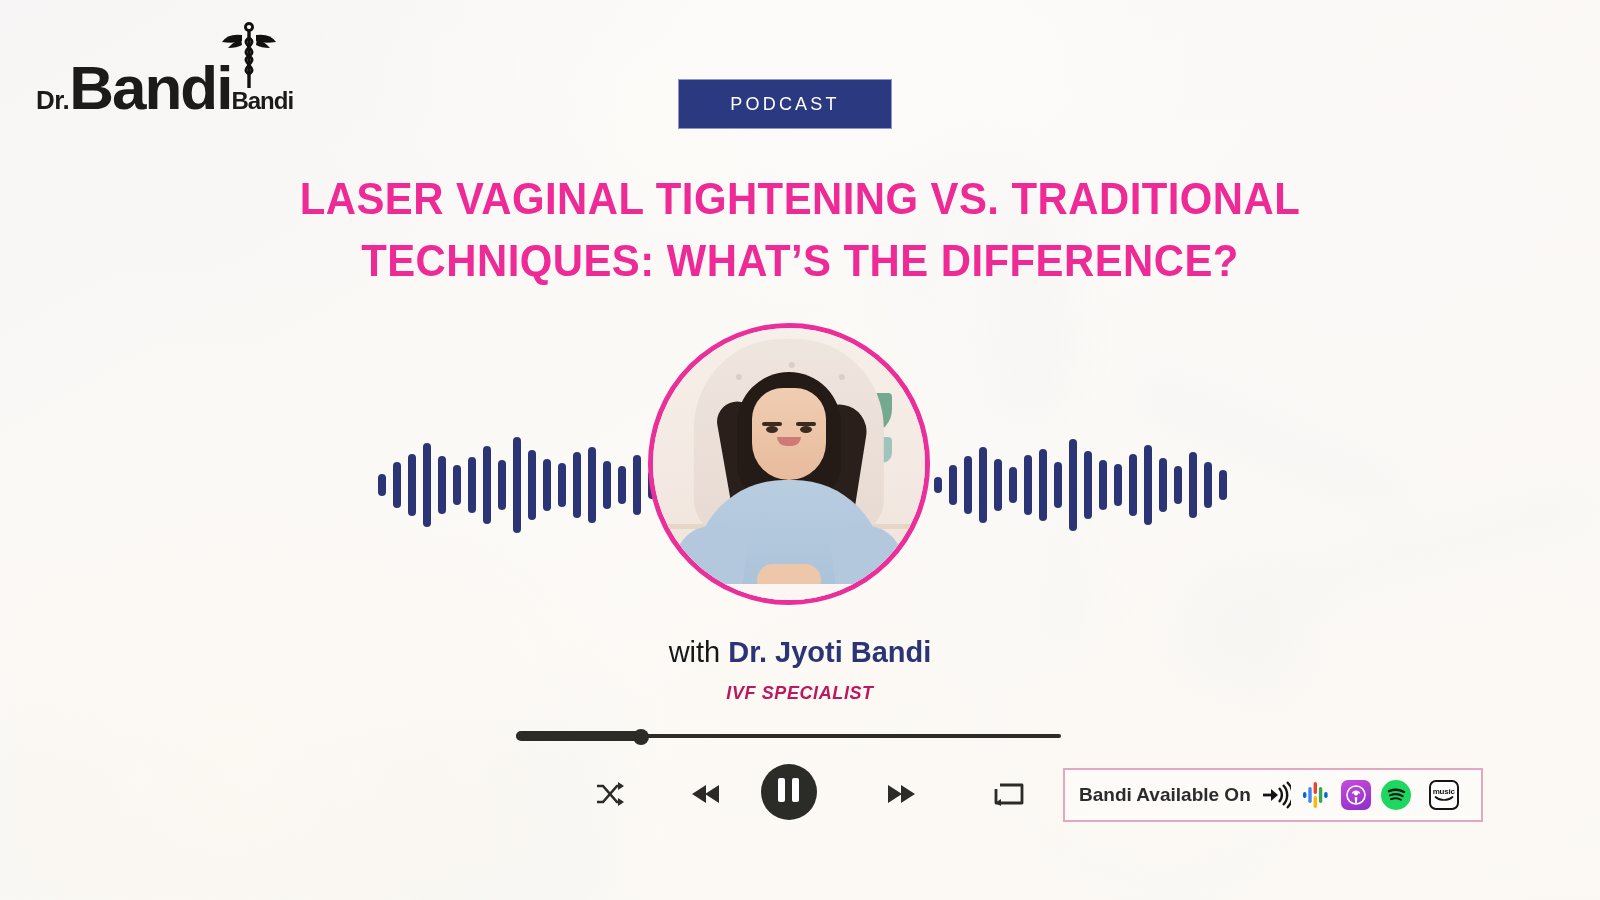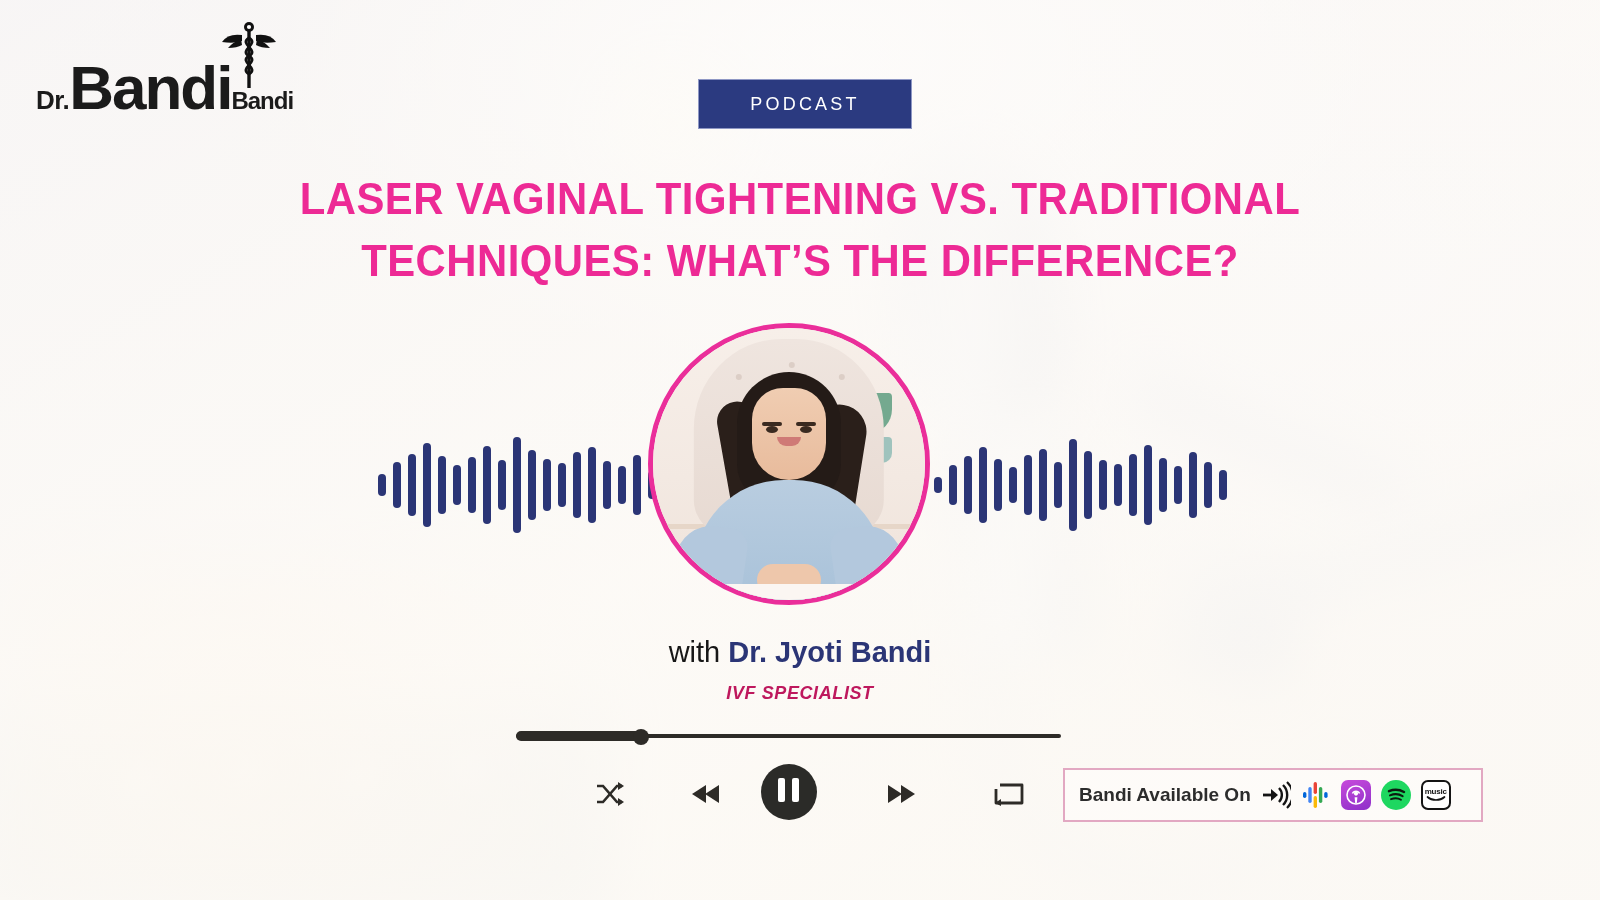--- a/index.html
+++ b/index.html
@@ -82,21 +82,21 @@
   }
   .logo-dr{font-size:26px;font-weight:700;}
   .logo-j{font-size:62px;font-weight:700;letter-spacing:-2px;}
   .logo-bandi{font-size:24px;font-weight:700;letter-spacing:-1px;}
   .caduceus{position:absolute;left:190px;top:0px;width:58px;height:72px;}
 
   
   .podcast-badge{
     position:absolute;left:678px;top:79px;width:212px;height:48px;
     background:#2b3a80;border:1px solid #8e97c4;
-    display:flex;align-items:center;justify-content:center;margin-left:20px;
+    display:flex;align-items:center;justify-content:center;
   }
   .podcast-badge span{
     color:#ffffff;font-size:18px;letter-spacing:3.2px;font-weight:400;
   }
 
   
   .title{
     position:absolute;left:0;top:168px;width:1600px;text-align:center;
     color:#ed2a95;font-weight:700;font-size:45px;line-height:1.38;
     letter-spacing:.5px;
@@ -185,21 +185,21 @@
   
   .avail{
     position:absolute;left:1063px;top:768px;width:420px;height:54px;
     border:2px solid #e2a8c2;background:rgba(255,253,251,.55);
     display:flex;align-items:center;padding:0 14px;box-sizing:border-box;gap:10px;
   }
   .avail-label{font-size:19px;font-weight:700;color:#2c2c2c;white-space:nowrap;}
   .ic{width:30px;height:30px;flex:0 0 auto;display:block;}
   .ic-apple{border-radius:7px;background:linear-gradient(160deg,#c74bdb,#8e2fc9);display:flex;align-items:center;justify-content:center;}
   .ic-spotify{border-radius:50%;background:#1ed760;display:flex;align-items:center;justify-content:center;}
-  .ic-amazon{border-radius:7px;background:#ffffff;border:2px solid #141414;box-sizing:border-box;display:flex;flex-direction:column;align-items:center;justify-content:center;}
+  .ic-amazon{border-radius:7px;background:#ffffff;border:2px solid #141414;box-sizing:border-box;display:flex;flex-direction:column;align-items:center;justify-content:center;margin-left:8px;}
   .amz-txt{font-size:8px;font-weight:700;color:#141414;letter-spacing:-.2px;line-height:1;}
 </style>
 </head>
 <body>
 
 <div class="stage">
 
   <div class="bg-base">
     <div class="lamp bg-shape"></div>
     <div class="mic-head bg-shape"></div>

